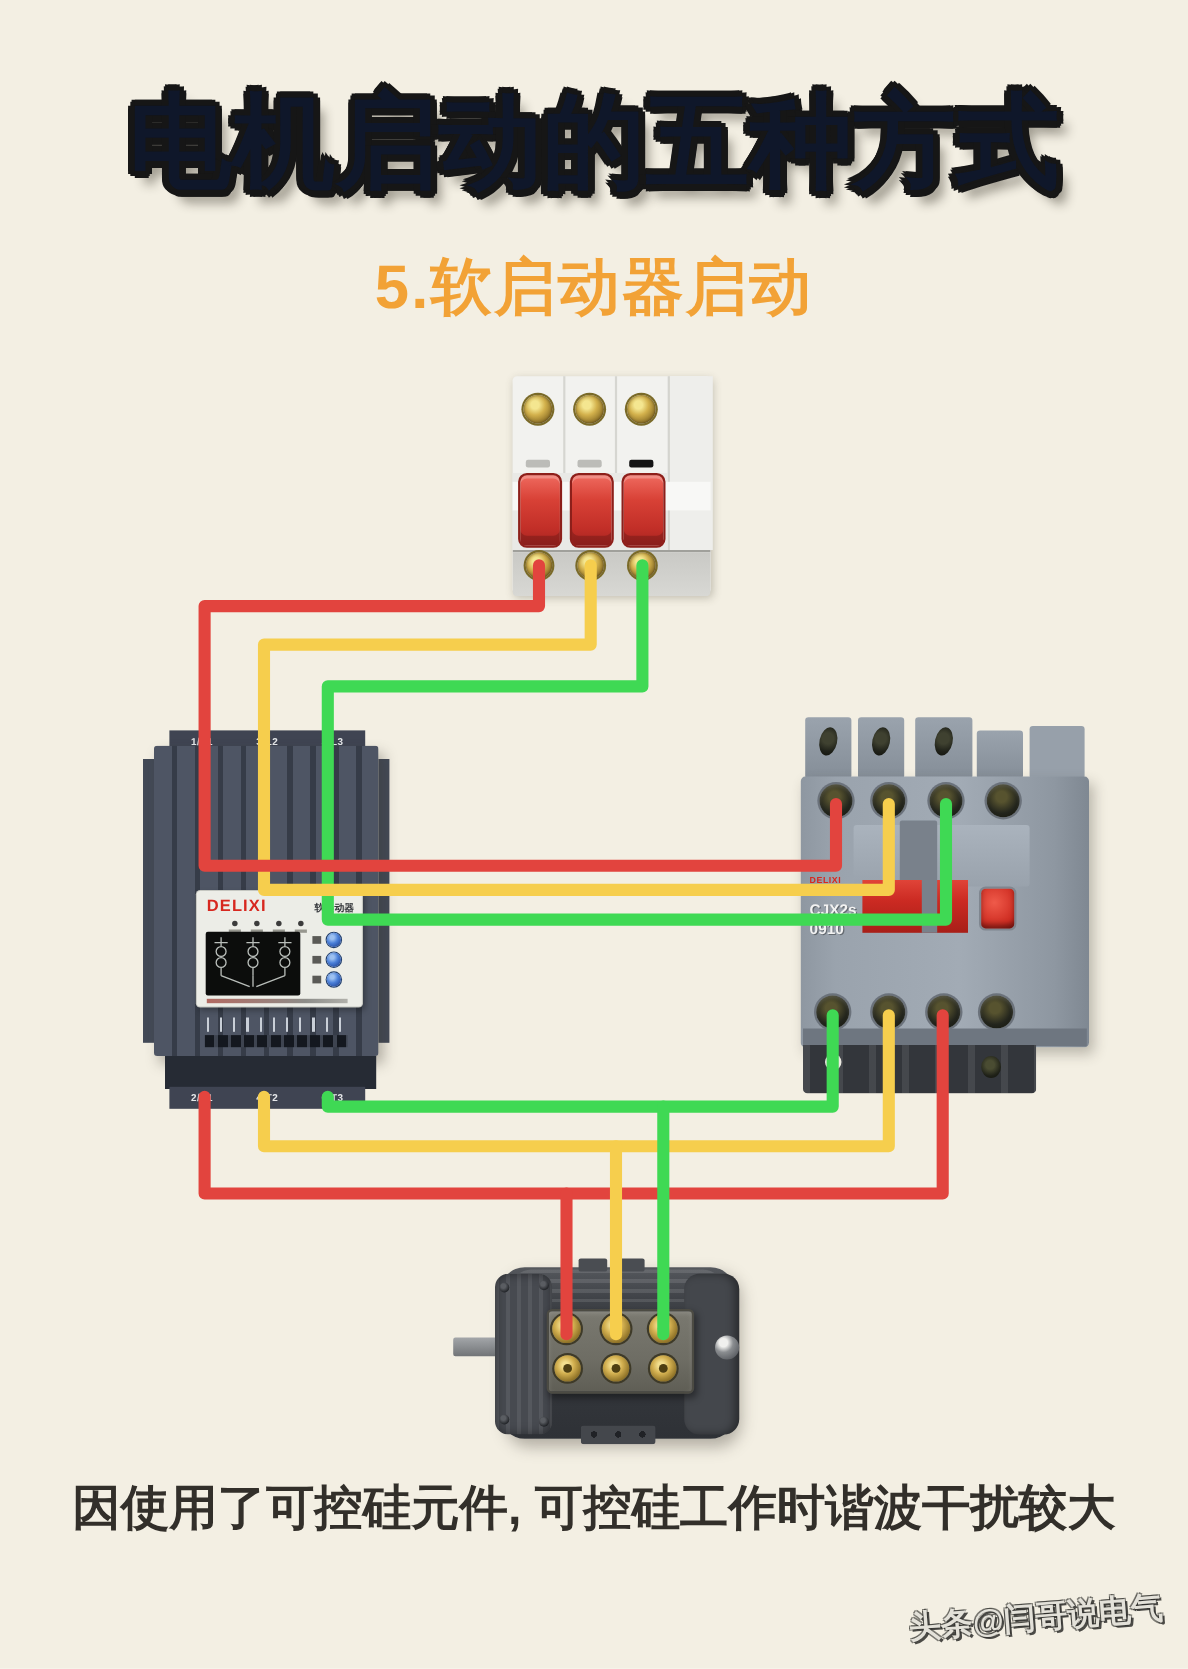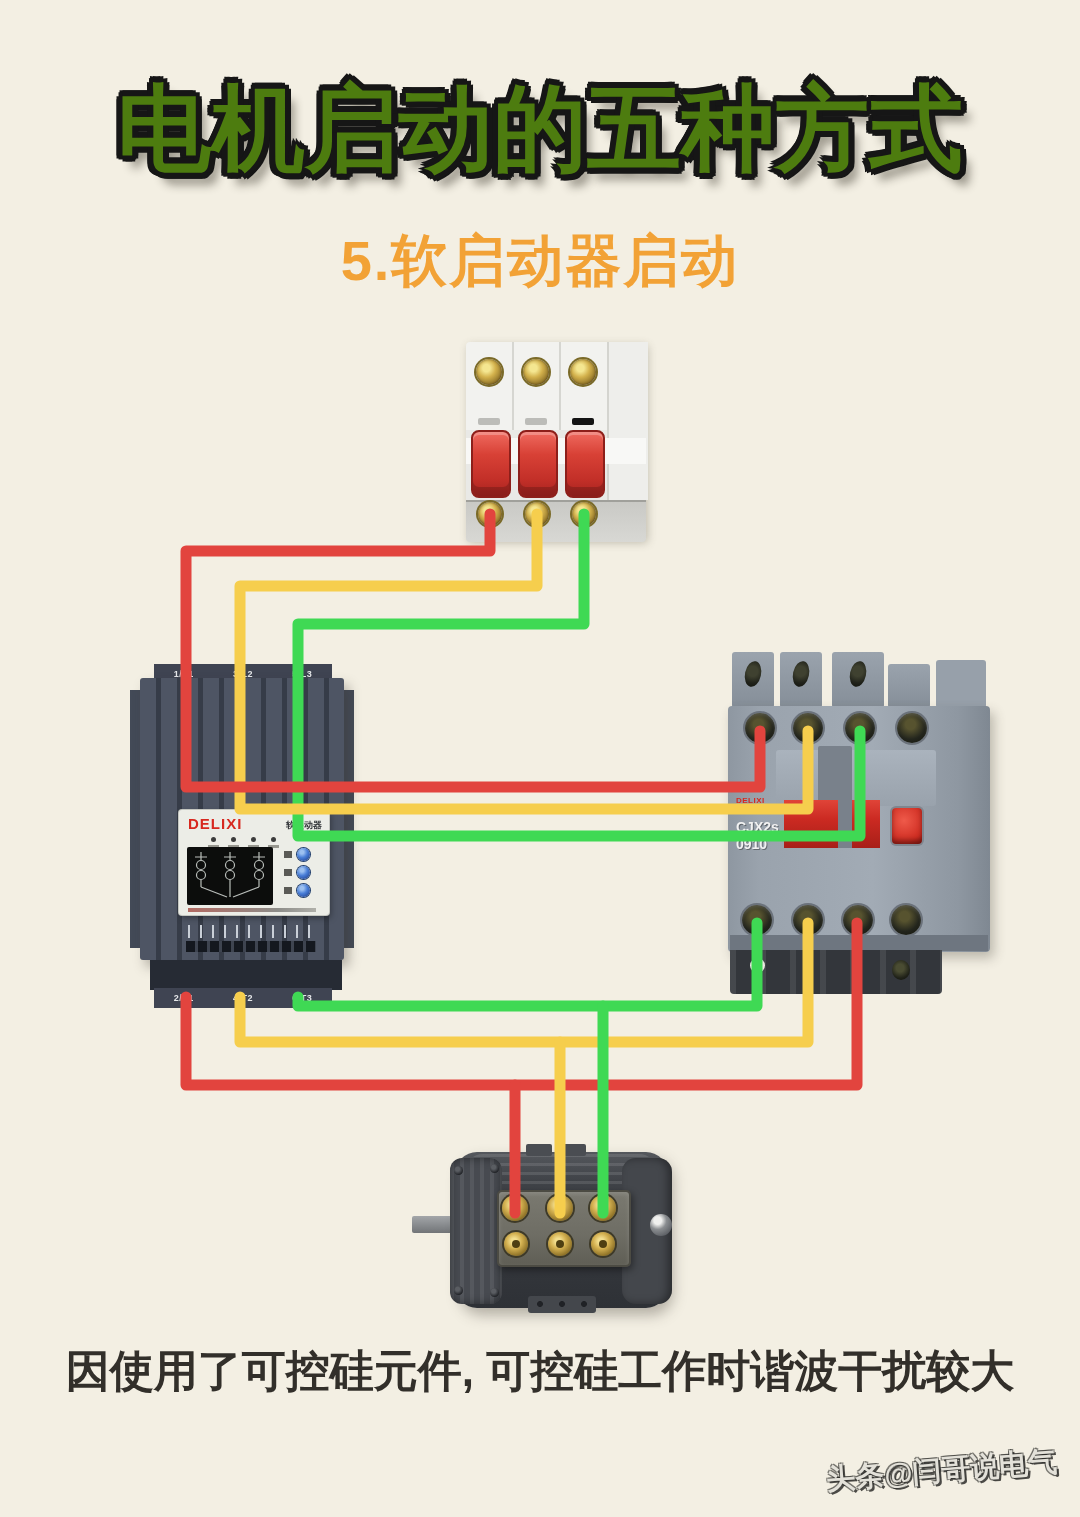--- a/index.html
+++ b/index.html
@@ -2,21 +2,21 @@
 <html><head>
 <meta charset="utf-8">
 <style>
   html,body{margin:0;padding:0;}
   body{font-family:"Liberation Sans","DejaVu Sans",sans-serif;}
   #page{position:relative;width:1080px;height:1517px;background:#f3efe3;overflow:hidden;}
   .abs{position:absolute;}
 
   
   .title{left:0;top:70px;width:1080px;text-align:center;font-size:94px;font-weight:900;
-    color:#4d7c0f;letter-spacing:0px;line-height:118px;white-space:nowrap;
+    color:#0f172a;letter-spacing:0px;line-height:118px;white-space:nowrap;
     text-shadow:
       -6px 0 0 #161616,6px 0 0 #161616,0 -6px 0 #161616,0 6px 0 #161616,
       -4px -4px 0 #161616,4px -4px 0 #161616,-4px 4px 0 #161616,4px 4px 0 #161616,
       -6px 3px 0 #161616,6px 3px 0 #161616,-3px -6px 0 #161616,3px 6px 0 #161616,
       9px 12px 10px rgba(40,35,25,.45);}
   .subtitle{left:0;top:224px;width:1080px;text-align:center;font-size:56px;font-weight:900;
     color:#f2a236;letter-spacing:2px;}
 
   
   svg.wires{left:0;top:0;z-index:50;pointer-events:none;}

